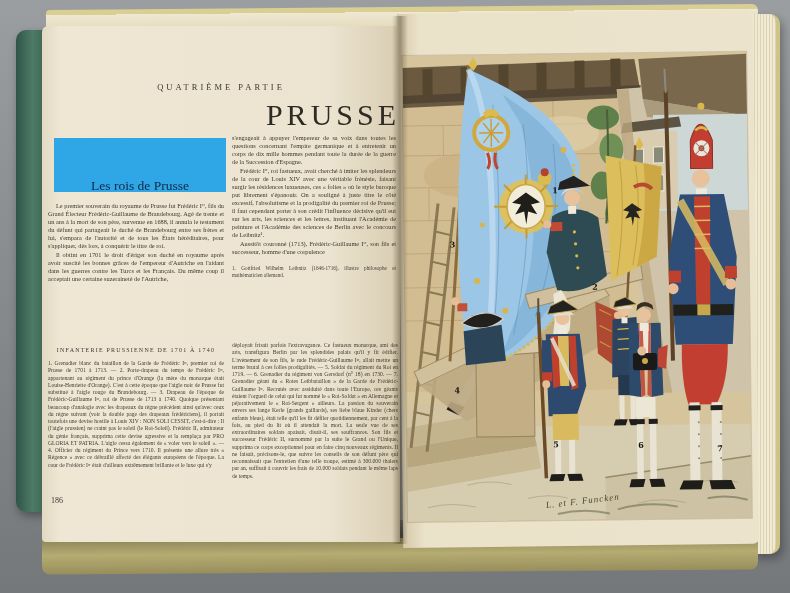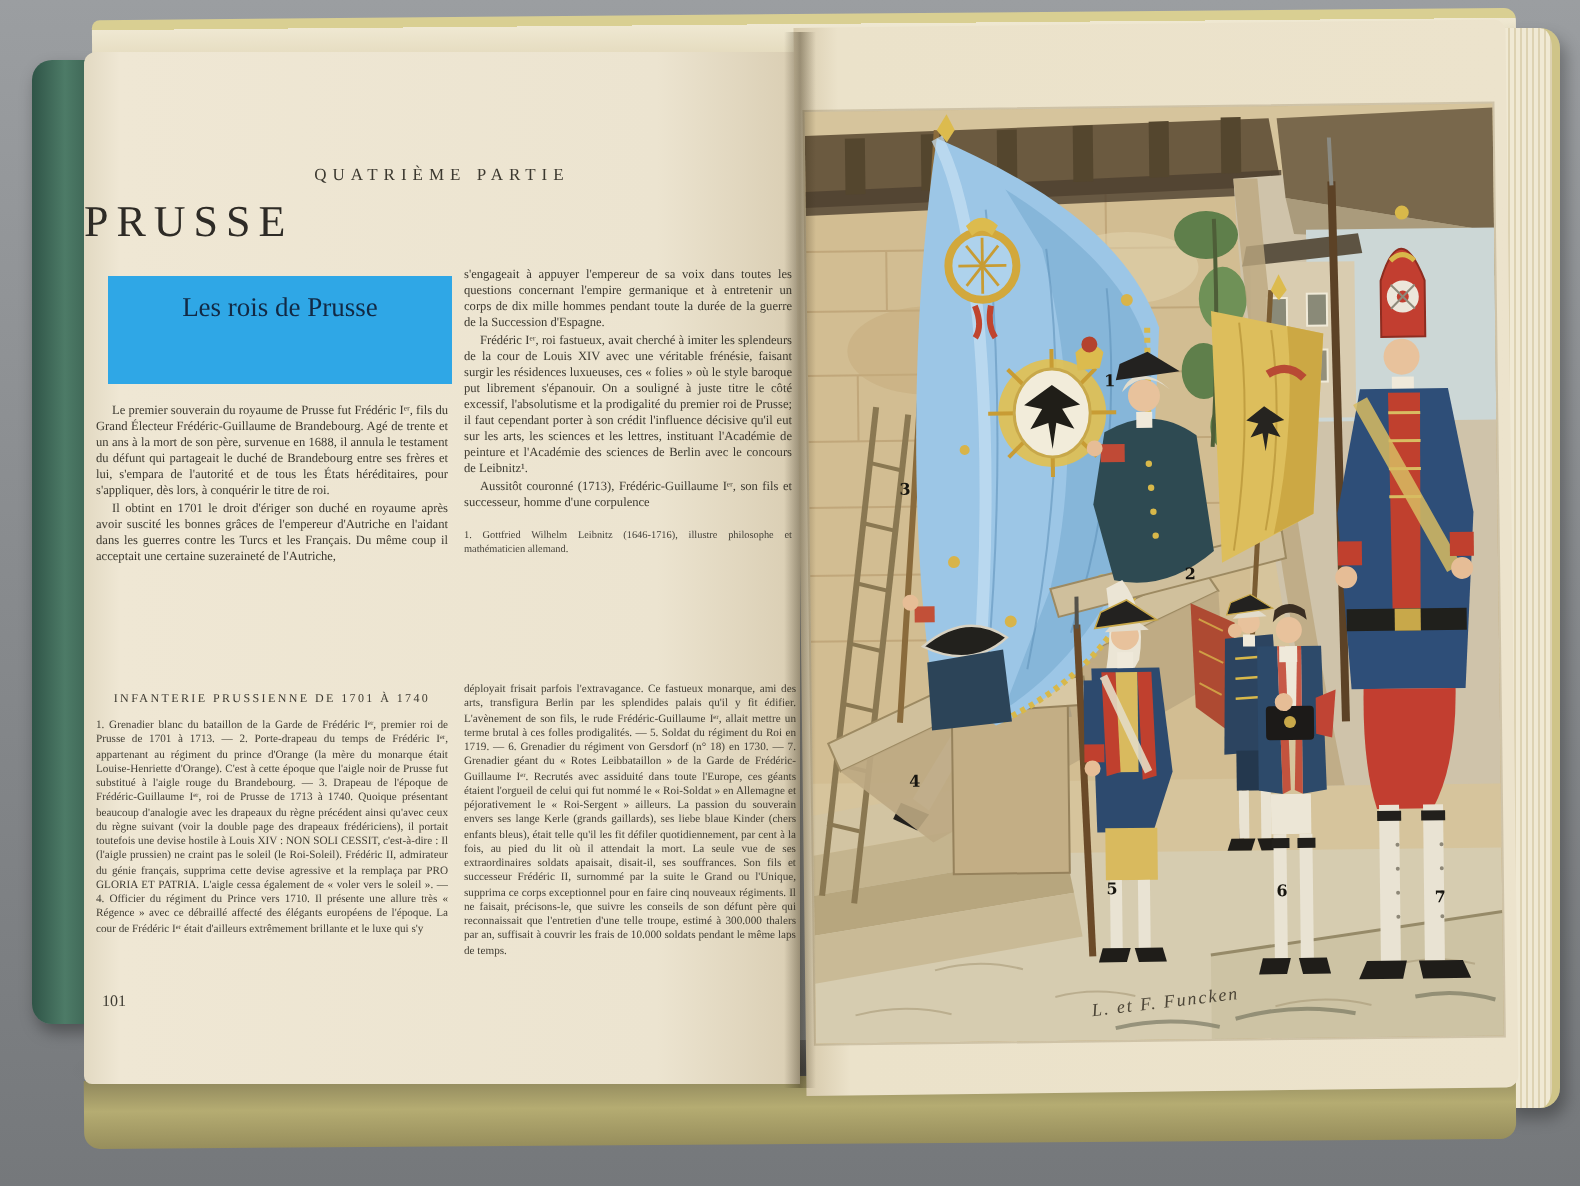--- a/index.html
+++ b/index.html
@@ -27,25 +27,25 @@
          background:linear-gradient(90deg,#e2d9c2 0,#efe7d4 18px,#ece4d0 80%,#d9cdb2 100%);
          border-radius:6px 0 0 4px;}
   .page-right{left:400px;top:14px;width:356px;height:534px;
          background:linear-gradient(90deg,#d6c9ab 0,#ebe2ca 22px,#ece3cc 100%);
          transform:rotate(-0.7deg);transform-origin:0 50%;border-radius:0 6px 6px 0;}
   .spine{position:absolute;left:392px;top:16px;width:16px;height:528px;
          background:linear-gradient(90deg,rgba(50,40,20,0),rgba(50,40,20,.38) 50%,rgba(50,40,20,0));}
   
   .part-label{position:absolute;left:0;top:56px;width:100%;text-align:center;
          font-size:8.5px;letter-spacing:3px;color:#3c3930;}
-  .chapter-title{position:absolute;left:0;top:72px;width:100%;text-align:left;
-         font-size:22px;font-weight:400;letter-spacing:4px;color:#2e2b26;margin:0;}
+  .chapter-title{position:absolute;left:0;top:72px;width:100%;text-align:right;
+         font-size:30px;font-weight:400;letter-spacing:4px;color:#2e2b26;margin:0;}
   .highlight{position:absolute;left:12px;top:112px;width:172px;height:54px;
          text-align:center;color:#122944;padding-top:7px;box-sizing:border-box;}
-  .highlight .hl-line{font-size:13.5px;line-height:17px;font-weight:500;}
+  .highlight .hl-line{font-size:13.5px;line-height:17px;font-weight:500;margin-top:32px;}
   .bodycol{position:absolute;font-size:6.3px;line-height:8px;text-align:justify;
          color:#3b382f;}
   .bodycol p{margin:0 0 1px 0;}
   .bodycol p.indent{text-indent:8px;}
   #col1{left:6px;top:176px;width:176px;}
   #col2{left:190px;top:108px;width:164px;}
   .footnote{font-size:5.2px;line-height:6.6px;margin-top:9px !important;color:#45423a;}
   .caption-title{position:absolute;left:6px;top:321px;width:176px;text-align:center;
          font-size:6px;letter-spacing:1.2px;color:#3c3930;}
   .capcol{position:absolute;font-size:5.6px;line-height:7.25px;text-align:justify;color:#403d34;}
@@ -87,21 +87,21 @@
         <p>s'engageait à appuyer l'empereur de sa voix dans toutes les questions concernant l'empire germanique et à entretenir un corps de dix mille hommes pendant toute la durée de la guerre de la Succession d'Espagne.</p>
         <p class="indent">Frédéric Iᵉʳ, roi fastueux, avait cherché à imiter les splendeurs de la cour de Louis XIV avec une véritable frénésie, faisant surgir les résidences luxueuses, ces « folies » où le style baroque put librement s'épanouir. On a souligné à juste titre le côté excessif, l'absolutisme et la prodigalité du premier roi de Prusse; il faut cependant porter à son crédit l'influence décisive qu'il eut sur les arts, les sciences et les lettres, instituant l'Académie de peinture et l'Académie des sciences de Berlin avec le concours de Leibnitz¹.</p>
         <p class="indent">Aussitôt couronné (1713), Frédéric-Guillaume Iᵉʳ, son fils et successeur, homme d'une corpulence</p>
         <p class="footnote">1. Gottfried Wilhelm Leibnitz (1646-1716), illustre philosophe et mathématicien allemand.</p>
       </div>
 
       <div class="caption-title">INFANTERIE PRUSSIENNE DE 1701 À 1740</div>
       <div class="capcol" id="cap1">1. Grenadier blanc du bataillon de la Garde de Frédéric Iᵉʳ, premier roi de Prusse de 1701 à 1713. — 2. Porte-drapeau du temps de Frédéric Iᵉʳ, appartenant au régiment du prince d'Orange (la mère du monarque était Louise-Henriette d'Orange). C'est à cette époque que l'aigle noir de Prusse fut substitué à l'aigle rouge du Brandebourg. — 3. Drapeau de l'époque de Frédéric-Guillaume Iᵉʳ, roi de Prusse de 1713 à 1740. Quoique présentant beaucoup d'analogie avec les drapeaux du règne précédent ainsi qu'avec ceux du règne suivant (voir la double page des drapeaux frédériciens), il portait toutefois une devise hostile à Louis XIV : NON SOLI CESSIT, c'est-à-dire : Il (l'aigle prussien) ne craint pas le soleil (le Roi-Soleil). Frédéric II, admirateur du génie français, supprima cette devise agressive et la remplaça par PRO GLORIA ET PATRIA. L'aigle cessa également de « voler vers le soleil ». — 4. Officier du régiment du Prince vers 1710. Il présente une allure très « Régence » avec ce débraillé affecté des élégants européens de l'époque. La cour de Frédéric Iᵉʳ était d'ailleurs extrêmement brillante et le luxe qui s'y</div>
       <div class="capcol" id="cap2">déployait frisait parfois l'extravagance. Ce fastueux monarque, ami des arts, transfigura Berlin par les splendides palais qu'il y fit édifier. L'avènement de son fils, le rude Frédéric-Guillaume Iᵉʳ, allait mettre un terme brutal à ces folles prodigalités. — 5. Soldat du régiment du Roi en 1719. — 6. Grenadier du régiment von Gersdorf (n° 18) en 1730. — 7. Grenadier géant du « Rotes Leibbataillon » de la Garde de Frédéric-Guillaume Iᵉʳ. Recrutés avec assiduité dans toute l'Europe, ces géants étaient l'orgueil de celui qui fut nommé le « Roi-Soldat » en Allemagne et péjorativement le « Roi-Sergent » ailleurs. La passion du souverain envers ses lange Kerle (grands gaillards), ses liebe blaue Kinder (chers enfants bleus), était telle qu'il les fit défiler quotidiennement, par cent à la fois, au pied du lit où il attendait la mort. La seule vue de ses extraordinaires soldats apaisait, disait-il, ses souffrances. Son fils et successeur Frédéric II, surnommé par la suite le Grand ou l'Unique, supprima ce corps exceptionnel pour en faire cinq nouveaux régiments. Il ne faisait, précisons-le, que suivre les conseils de son défunt père qui reconnaissait que l'entretien d'une telle troupe, estimé à 300.000 thalers par an, suffisait à couvrir les frais de 10.000 soldats pendant le même laps de temps.</div>
 
-      <div class="pageno">101</div>
+      <div class="pageno">186</div>
     </div>
 
     <div class="page page-right">
       <div class="illustration">
         <svg width="344" height="466" viewBox="0 0 344 466">
 
           <rect x="0" y="0" width="344" height="466" fill="#d6c49c"></rect>
           <rect x="0" y="36" width="220" height="300" fill="#d2bd92"></rect>
           <g stroke="#b29668" stroke-width="1" opacity="0.55" fill="none">
             <path d="M0,70 H214"></path>

